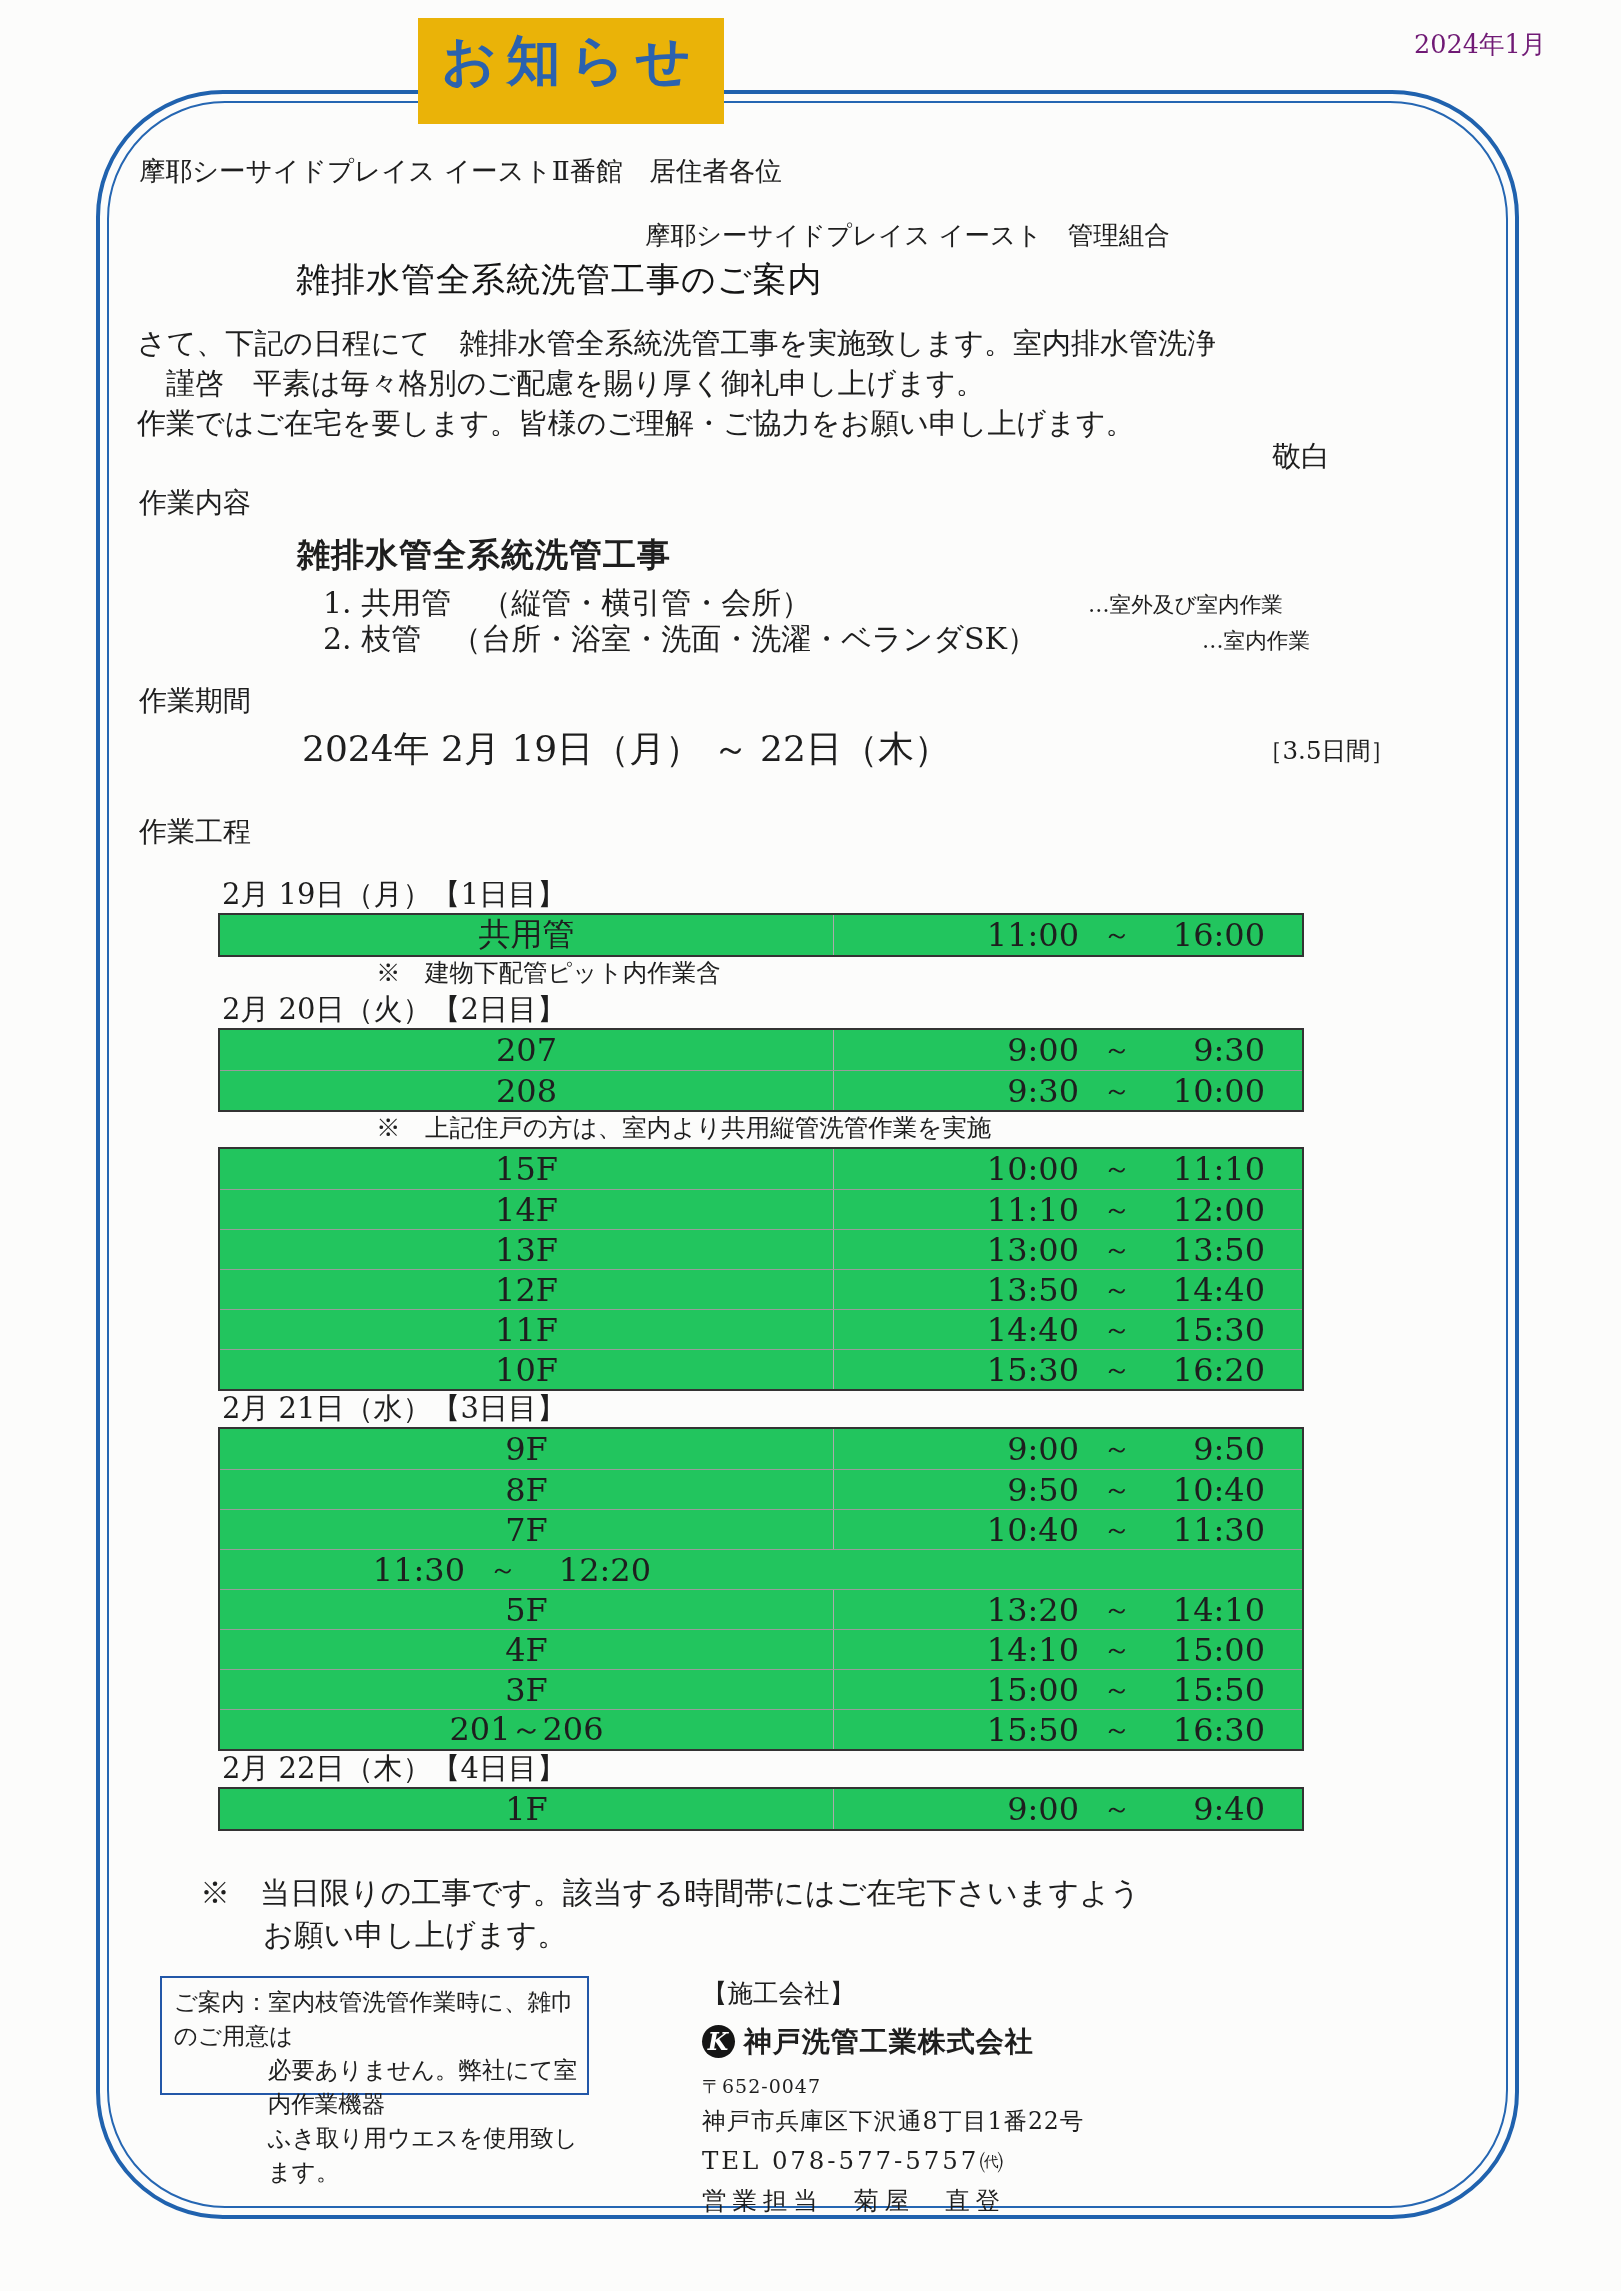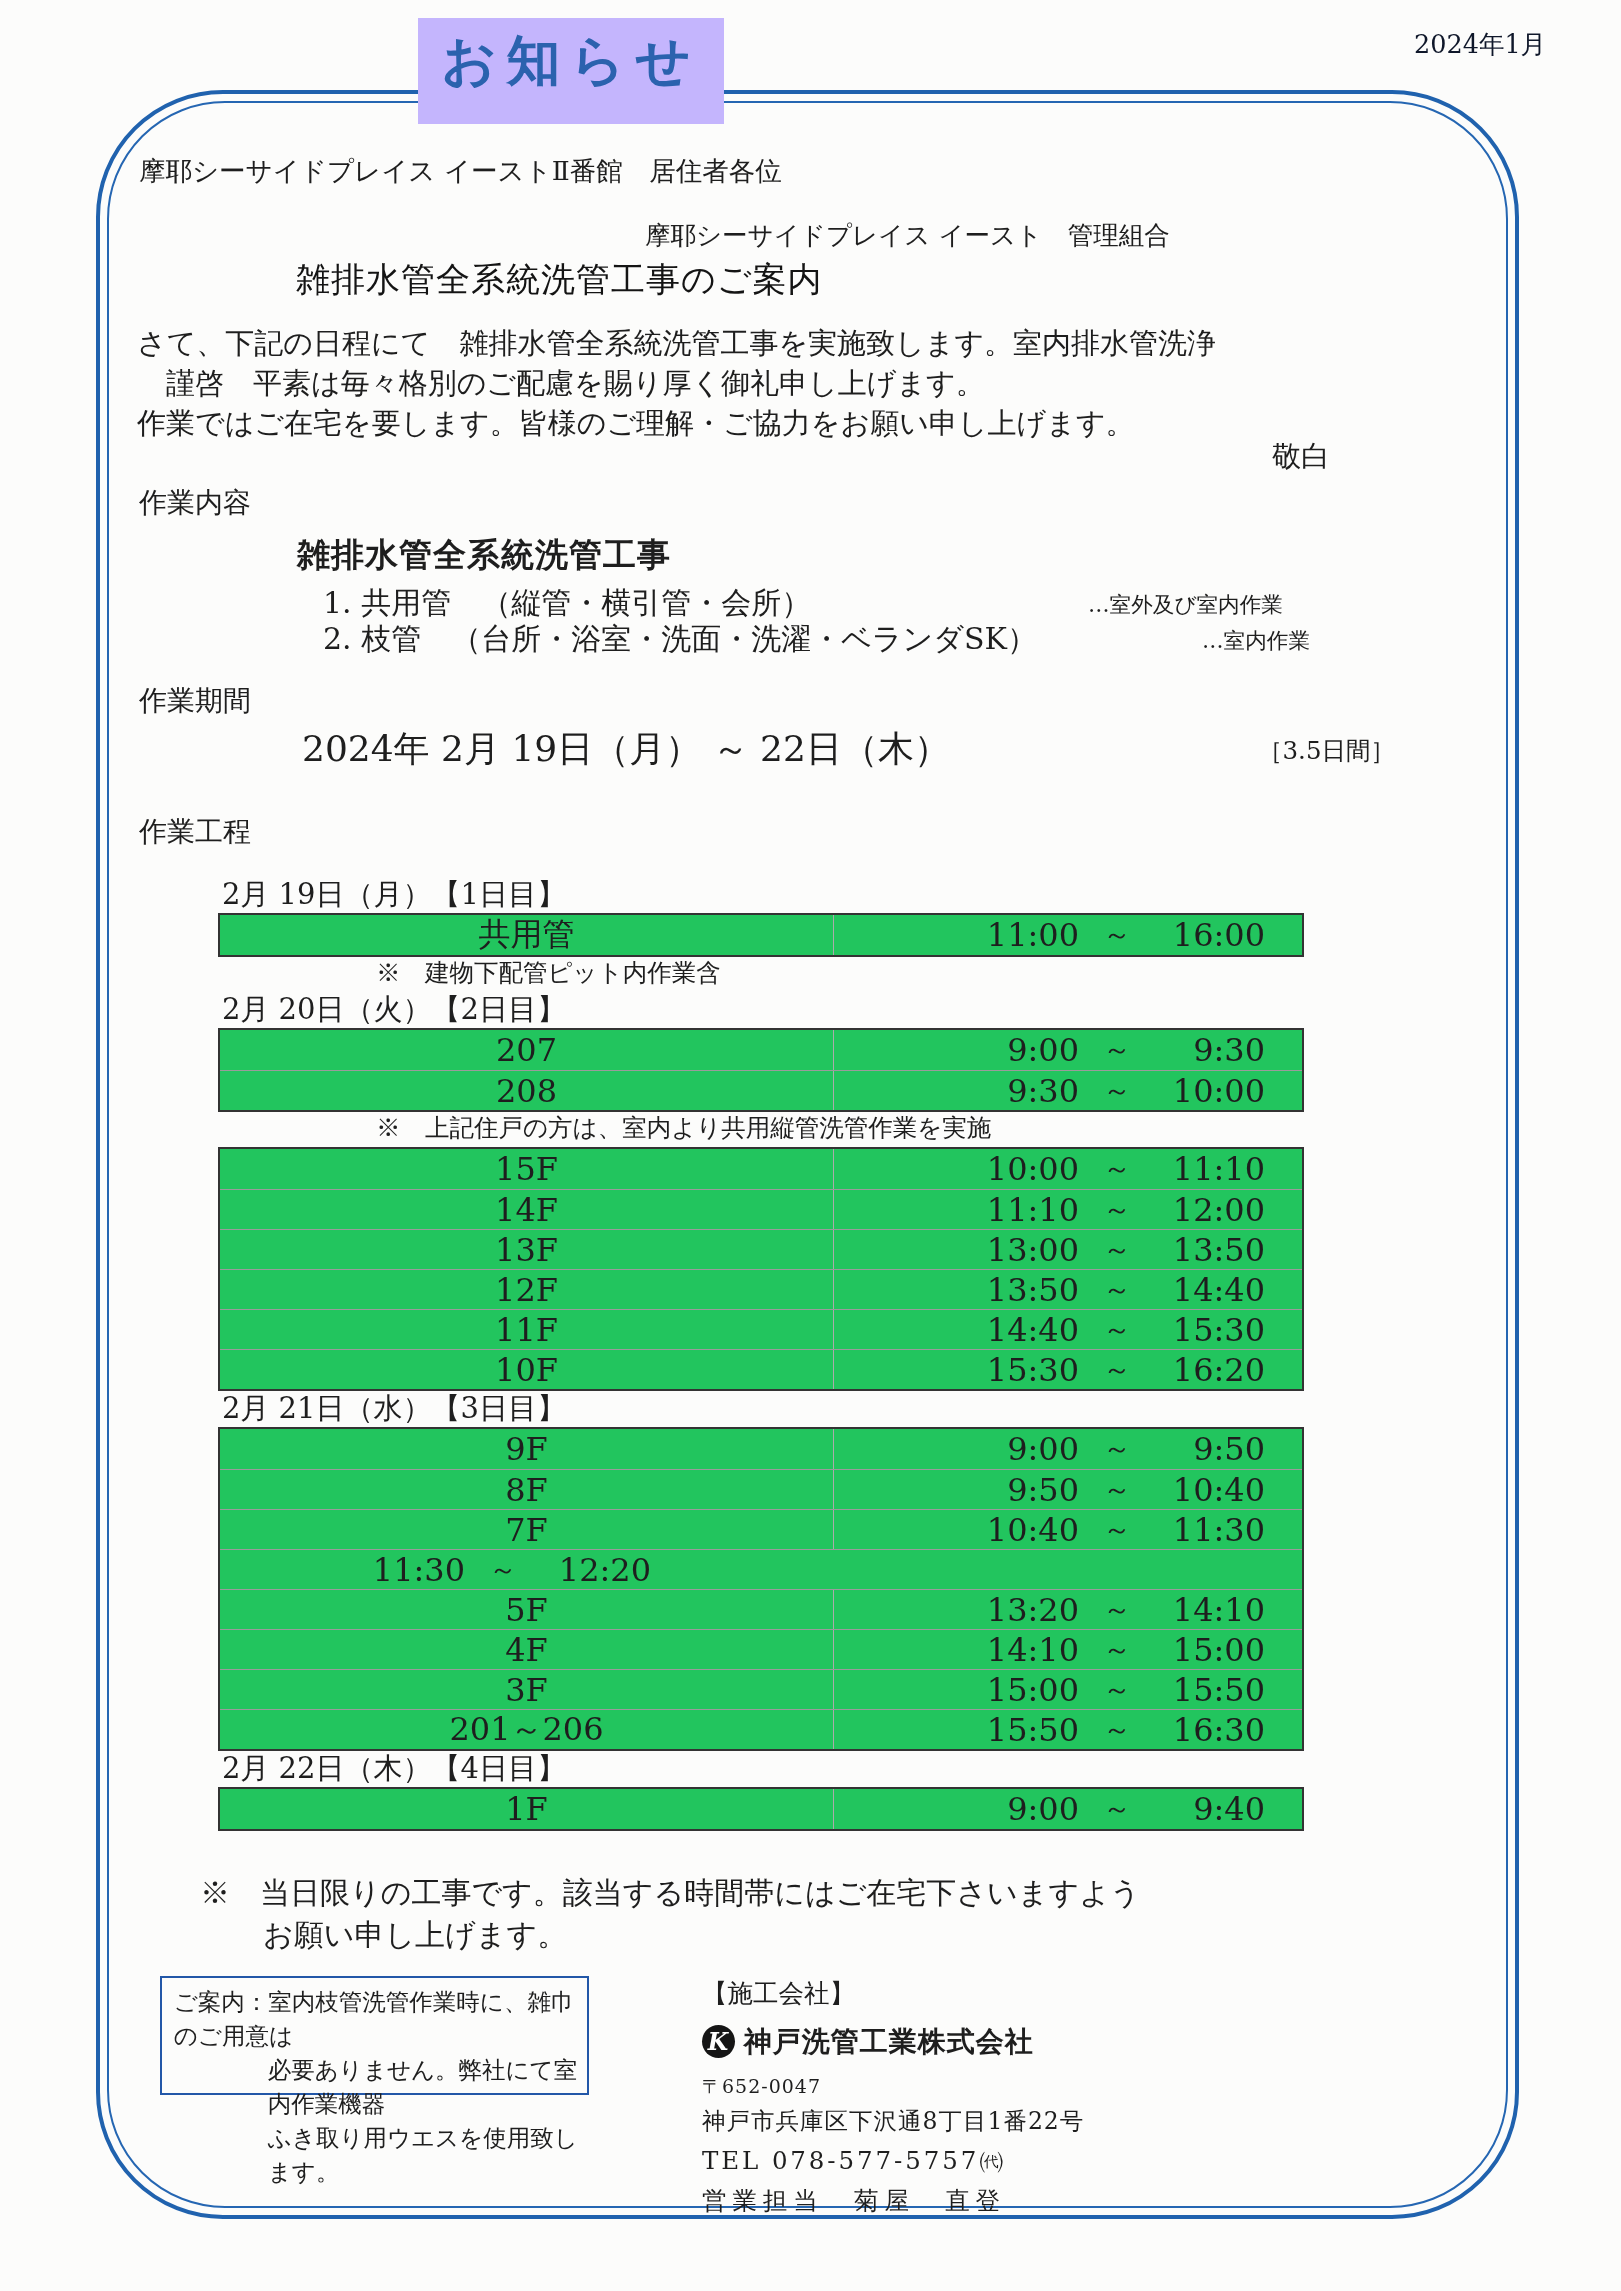--- a/index.html
+++ b/index.html
@@ -15,24 +15,24 @@
     position:absolute; left:96px; top:90px; width:1423px; height:2129px;
     border:4.9px solid #2062ae; border-radius:127px;
   }
   .frame-inner {
     position:absolute; left:6.9px; top:6.9px; right:6.9px; bottom:6.9px;
     border:2px solid #2566b2; border-radius:118px;
   }
   
   .banner {
     position:absolute; left:418px; top:17.6px; z-index:3;
-    background:#c4b5fd; padding:7.8px 23.5px 25.5px;
+    background:#eab308; padding:7.8px 23.5px 25.5px;
     font-size:54px; font-weight:bold; color:#2b62ae; letter-spacing:9.8px;
   }
-  .date { position:absolute; left:1414px; top:27.4px; font-size:25.5px; color:#0f172a; }
+  .date { position:absolute; left:1414px; top:27.4px; font-size:25.5px; color:#701a75; }
   
   .recipient   { position:absolute; left:139px; top:153px; font-size:26.5px; }
   .organization{ position:absolute; left:645px; top:218px; font-size:25.5px; }
   .doc-title   { position:absolute; left:296px; top:257px; font-size:34px; letter-spacing:1px; color:#141414; }
   .body-par    { position:absolute; left:137px; top:323px; font-size:29px; line-height:40px; }
   .closing     { position:absolute; left:1272px; top:437px; font-size:29px; }
   
   .sec-heading { position:absolute; font-size:28px; }
   .h-content { left:139px; top:484px; }
   .h-period  { left:139px; top:682px; }

